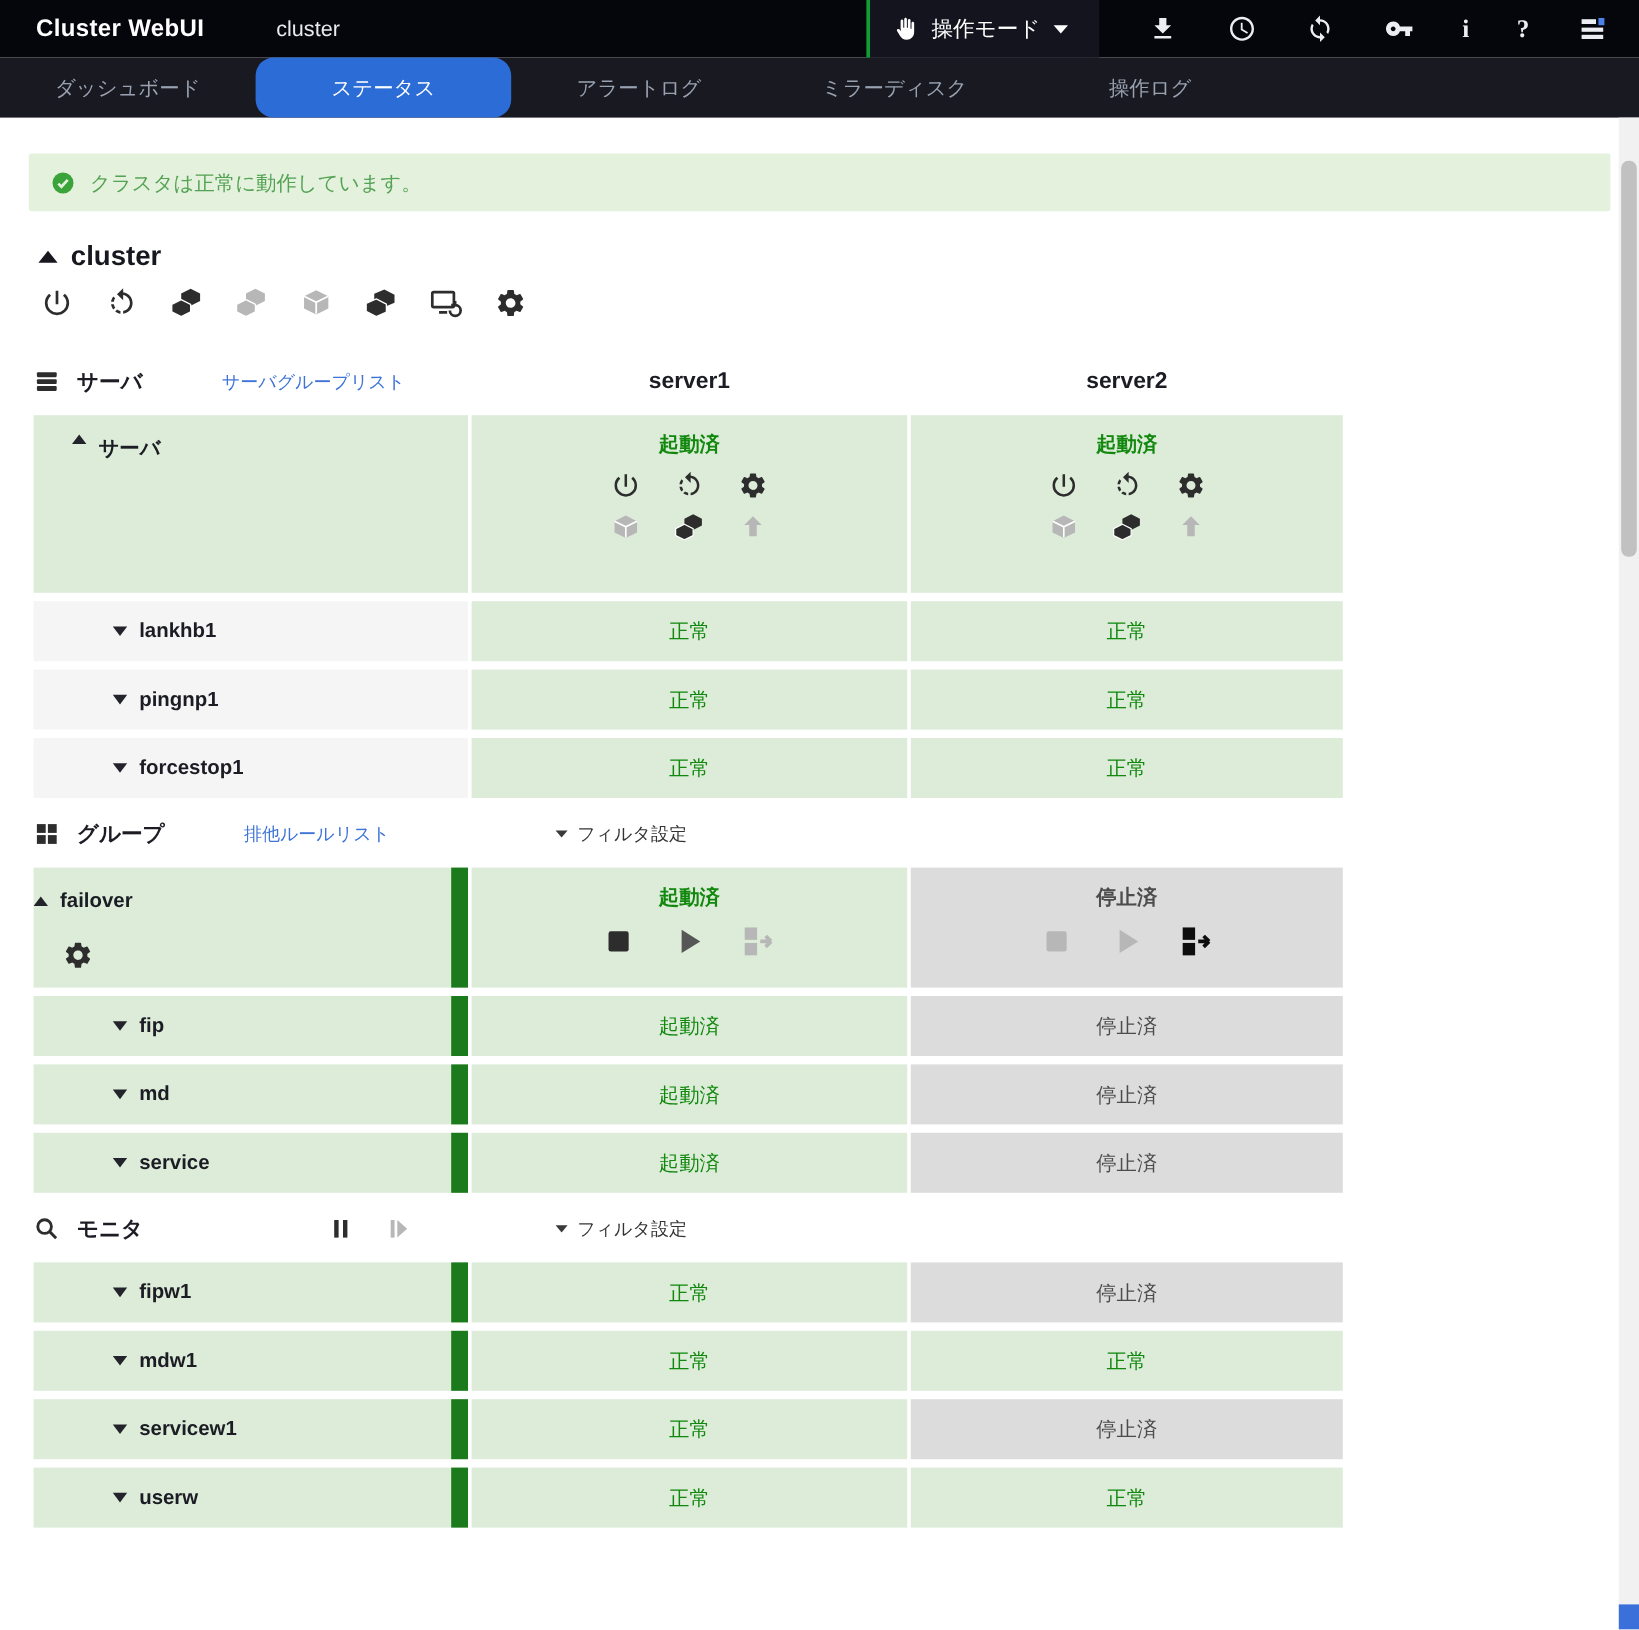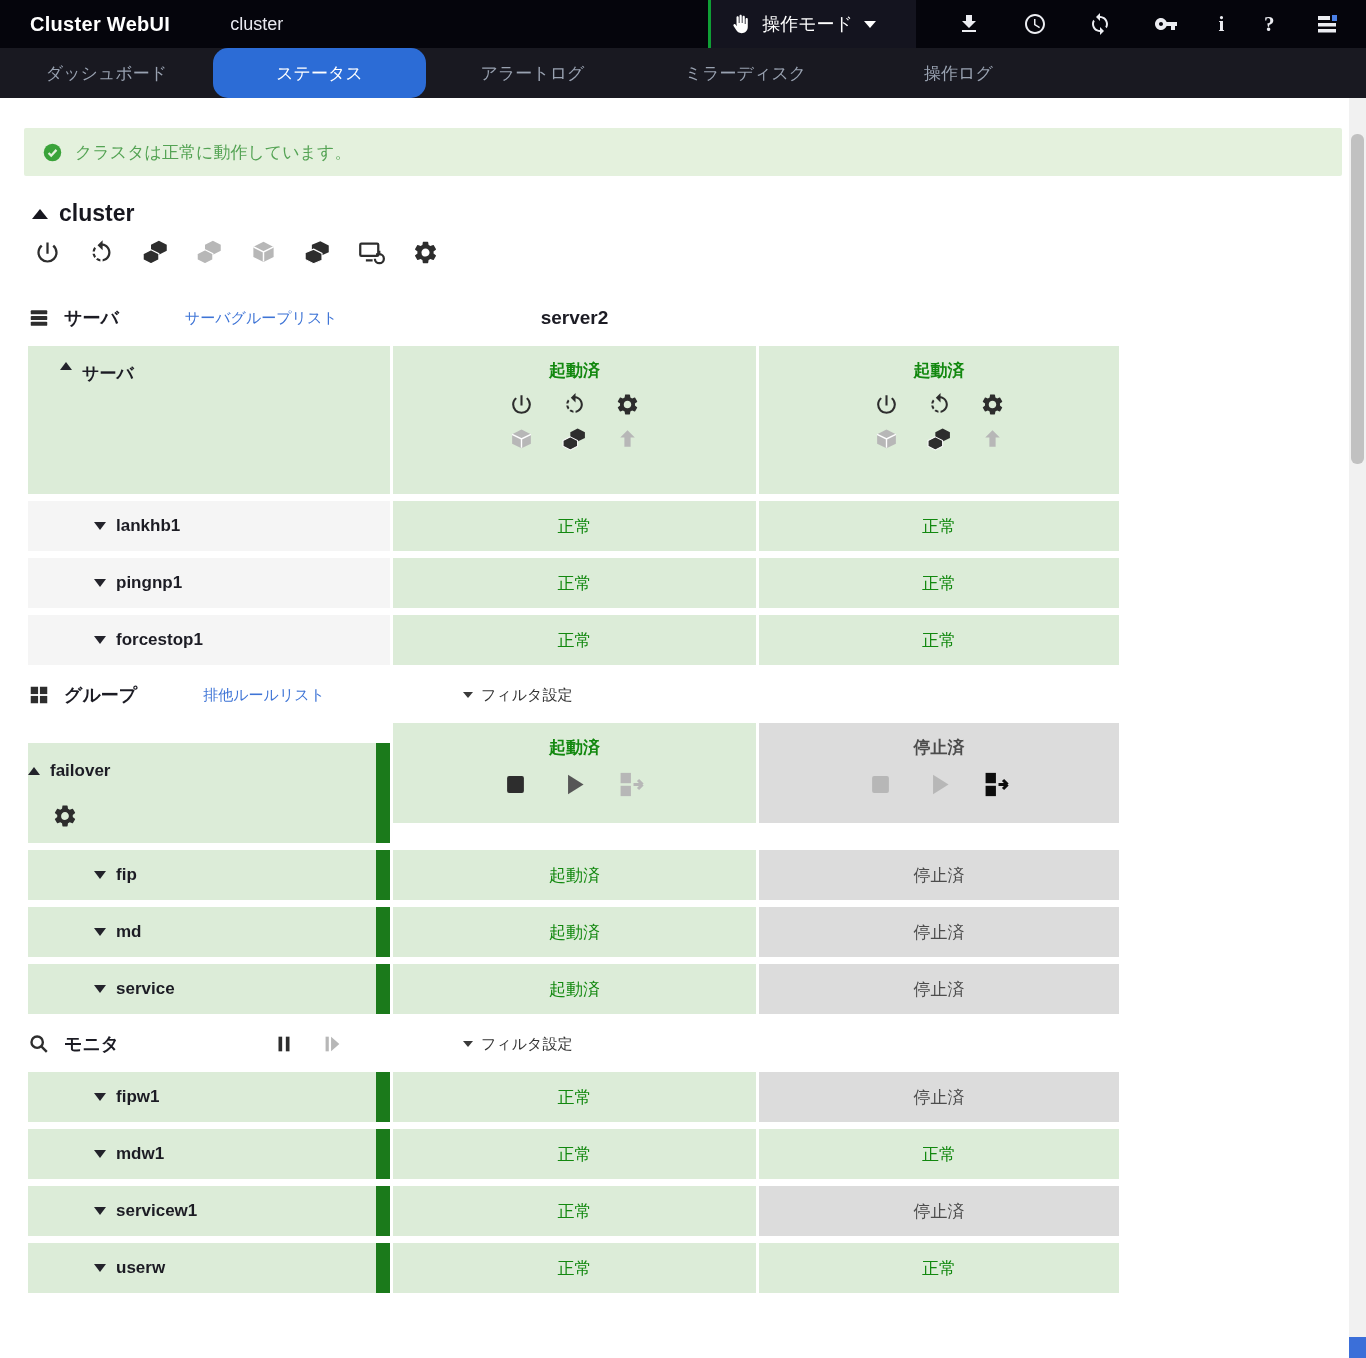--- a/index.html
+++ b/index.html
@@ -10,21 +10,21 @@
     color:#1c1c24;
   }
   svg { display:block; }
   .ic { display:inline-flex; align-items:center; justify-content:center; }
 
   
   .topbar { height:48px; background:#05050c; display:flex; align-items:center; color:#fff; padding-left:30px; }
   .brand { font-size:20px; font-weight:bold; letter-spacing:.3px; }
   .cluster-name { margin-left:60px; font-size:18px; color:#e9e9f0; }
   .mode-dropdown { margin-left:auto; height:48px; display:flex; align-items:center; gap:11px;
-    background:#14141f; border-left:3px solid #0f9e35; padding:0 40px 0 18px; font-size:18px; cursor:pointer; }
+    background:#14141f; border-left:3px solid #0f9e35; padding:0 26px 0 18px; font-size:18px; cursor:pointer; }
   .caret-down { width:0;height:0;border-left:6px solid transparent;border-right:6px solid transparent;border-top:7px solid #fff; }
   .topbar-icons { display:flex; align-items:center; justify-content:space-between; width:450px; padding:0 26px 0 40px; }
   .tbicon { width:26px; height:26px; color:#ecedf2; cursor:pointer; }
   .tbicon svg { width:24px; height:24px; }
   .glyph-btn { font-size:21px; font-weight:bold; color:#ecedf2; cursor:pointer; font-family:"Liberation Serif","DejaVu Serif",serif; }
 
   
   .tabbar { height:50px; background:#191921; display:flex; }
   .tab { width:213px; display:flex; align-items:center; justify-content:center; font-size:17px; color:#99a2b1; cursor:pointer; }
   .tab.active { background:#2c6cd6; color:#fff;border-radius:15px; }
@@ -65,21 +65,21 @@
   .cell { min-height:50px; display:flex; align-items:center; position:relative; }
   .cell.green { background:#dcecd8; }
   .cell.gray  { background:#dcdcdc; }
   .cell.lightgray { background:#f5f5f5;text-align:center; }
   .cell.tall { height:148px; }
   .cell.tall-group { height:100px; }
 
   .label-cell { gap:10px; padding-left:66px; font-size:17px; font-weight:bold; cursor:pointer; }
   .label-cell.top-indent { padding-left:32px; }
   .summary-label { align-items:flex-start; padding-top:16px; }
-  .failover-label { flex-direction:column; align-items:flex-start; justify-content:flex-start; padding-top:18px; gap:22px;margin-top:20px; }
+  .failover-label { flex-direction:column; align-items:flex-start; justify-content:flex-start; padding-top:18px; gap:22px; }
   .failover-label .lrow { display:flex; align-items:center; gap:10px; }
   .failover-label .gear-sub { margin-left:24px; }
   .failover-label .gear-sub svg { width:26px; height:26px; }
 
   .gbar { position:absolute; right:0; top:0; bottom:0; width:14px; background:#1b7a1b; }
 
   .status-cell { justify-content:center; font-size:17px; font-weight:normal; }
   .status-green { color:#12880f; }
   .status-gray  { color:#4c4c4c; }
 
@@ -226,20 +226,21 @@
       <span class="ic dark">
         <svg viewBox="0 0 24 24" fill="currentColor">
             <rect x="3" y="3.5" width="18" height="4.5" rx="1"></rect>
             <rect x="3" y="9.75" width="18" height="4.5" rx="1"></rect>
             <rect x="3" y="16" width="18" height="4.5" rx="1"></rect>
           </svg>
       </span>
       <span>サーバ</span>
       <a class="sh-link">サーバグループリスト</a>
     </div>
+    <div class="col-head">server1</div>
     <div class="col-head">server2</div>
   </div>
 
   <div class="grid rows">
 
     <div class="cell green tall label-cell top-indent summary-label">
       <span class="tri-up"></span>
       <span>サーバ</span>
     </div>
     <div class="cell green tall stack">

